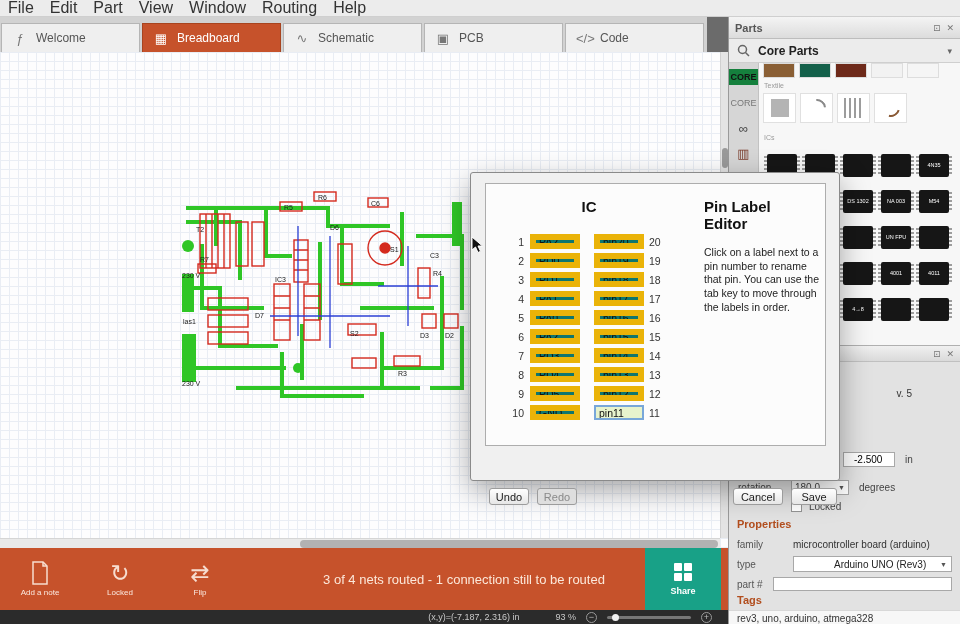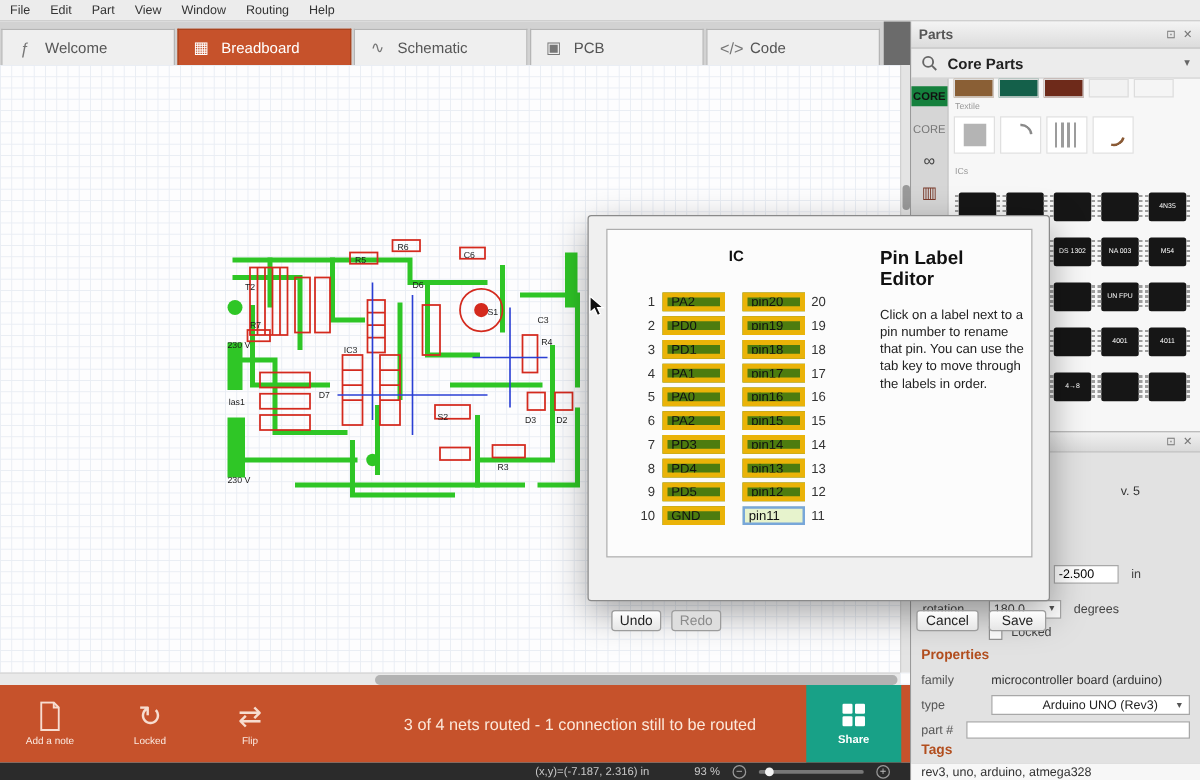--- a/index.html
+++ b/index.html
@@ -7,21 +7,21 @@
     --hl-bg:#e7f3cd; --hl-border:#78a7d9; --props-title:#b24e1e;
   }
   *{box-sizing:border-box; margin:0; padding:0;}
   html,body{width:960px;height:624px;overflow:hidden;}
   body{font-family:"Liberation Sans","DejaVu Sans",sans-serif; background:#fff; position:relative;}
   .app{position:absolute; inset:0; width:960px; height:624px; overflow:hidden;}
 
   
   .menubar{position:absolute; left:0; top:0; width:960px; height:17px; background:#ececec;
     border-bottom:1px solid #cfcfcf; display:flex; align-items:center; gap:16px; padding-left:8px;
-    font-size:10px; color:#333; z-index:5;}
+    font-size:16px; color:#333; z-index:5;}
   .menu-item{cursor:default;}
 
   
   .tabbar{position:absolute; left:0; top:17px; width:728px; height:35px; background:#d2d2d2;
     display:flex; align-items:flex-end; padding-left:1px; z-index:4;}
   .tab{width:139px; height:29px; margin-right:2px; background:#efefef; border:1px solid #b5b5b5;
     border-bottom:none; display:flex; align-items:center; gap:8px; padding-left:10px;
     font-size:12px; color:#555;}
   .tab .tab-icon{font-size:13px; width:16px; text-align:center; color:#777;}
   .tab.active{background:var(--accent); border-color:var(--accent-dark); color:#fff;}
@@ -107,21 +107,21 @@
   .chip::before{left:-3px;} .chip::after{right:-3px;}
 
   
   .inspector{position:relative; width:100%; height:279px; background:#e2e2e2; border-top:1px solid #b0b0b0; font-size:10px; color:#444;}
   .insp-header{position:absolute; left:0; top:0; width:100%; height:16px;
     background:linear-gradient(#f0f0f0,#dadada); border-bottom:1px solid #c0c0c0;
     display:flex; align-items:center; justify-content:flex-end; padding-right:6px;}
   .insp-version{position:absolute; top:42px; right:48px; color:#333;}
   .insp-loc-row{position:absolute; top:106px; left:0; width:100%; height:16px;}
   .insp-field{position:absolute; height:15px; border:1px solid #a8a8a8; background:#fff;
-    font-size:10px; padding:0 3px; font-family:inherit;}
+    font-size:10px; padding:0 10px; font-family:inherit;}
   .loc-val{left:114px; top:0; width:52px;}
   .loc-unit{position:absolute; left:176px; top:2px;}
   .insp-rot-row{position:absolute; top:134px; left:0; width:100%; height:16px;}
   .rot-label{position:absolute; left:9px; top:2px;}
   .rot-combo{position:absolute; left:62px; top:0; width:58px; height:15px; background:#fff;
     border:1px solid #a8a8a8; display:flex; align-items:center; padding:0 3px; cursor:pointer;}
   .rot-combo .cval{flex:1;}
   .caret{font-size:7px; color:#555;}
   .rot-unit{position:absolute; left:130px; top:2px;}
   .insp-lock-row{position:absolute; top:154px; left:0; width:100%; height:14px;}
@@ -139,29 +139,29 @@
   .pinput{flex:1; margin-right:8px; height:14px; border:1px solid #a8a8a8; background:#fff; font-family:inherit;}
   .tags-row{position:absolute; top:264px; left:0; width:100%; height:15px; background:#f7f7f7;
     border-top:1px solid #d8d8d8; display:flex; align-items:center; padding-left:8px; color:#333;}
 
   
   .dialog{position:absolute; left:470px; top:172px; width:370px; height:309px; background:#f0f0f0;
     border:1px solid #8a8a8a; border-radius:3px; box-shadow:0 10px 30px rgba(0,0,0,.35); z-index:40;}
   .dlg-inner{position:absolute; left:14px; top:10px; width:341px; height:263px; background:#fcfcfc;
     border:1px solid #adadad;}
   .ic-title{position:absolute; left:46px; top:14px; width:114px; text-align:center;
-    font-size:12px; font-weight:bold; color:#111;}
+    font-size:15px; font-weight:bold; color:#111;}
   .dlg-title{position:absolute; left:218px; top:14px; width:112px; font-size:15px; font-weight:bold;
     line-height:1.15; color:#111;}
   .dlg-desc{position:absolute; left:218px; top:62px; width:118px; font-size:10.5px; line-height:1.3; color:#222;}
   .pinrows{position:absolute; left:20px; top:48px;}
   .pin-row{display:flex; align-items:center; height:19px;}
   .pnum{width:18px; text-align:right; margin-right:6px; font-size:10.5px; color:#333;}
   .pnum.right{width:16px; text-align:left; margin:0 0 0 5px;}
-  .pfield{width:50px; height:15px; border:4px solid #eab308; background:#4d7c0f; font-size:10.5px;
+  .pfield{width:50px; height:15px; border:6px solid #eab308; background:#0f766e; font-size:10.5px;
     padding:0 3px; font-family:inherit; color:#111;}
   .pfield.second{margin-left:14px;}
   .pfield.hl{background:var(--hl-bg); border:2px solid var(--hl-border);}
   .dlg-btn{position:absolute; top:287px; height:17px; background:linear-gradient(#fefefe,#e6e6e6);
     border:1px solid #9c9c9c; border-radius:3px; font-size:11px; color:#222; font-family:inherit; cursor:pointer;margin-top:28px;}
   .btn-undo{left:18px; width:40px;}
   .btn-redo{left:66px; width:40px; color:#8a8a8a; background:#dedede;}
   .btn-cancel{left:262px; width:50px;}
   .btn-save{left:320px; width:46px;}
 

